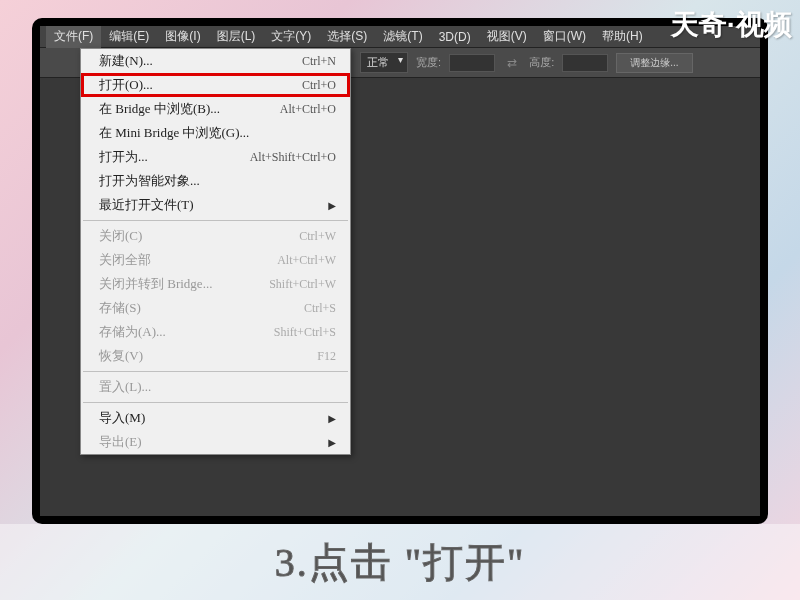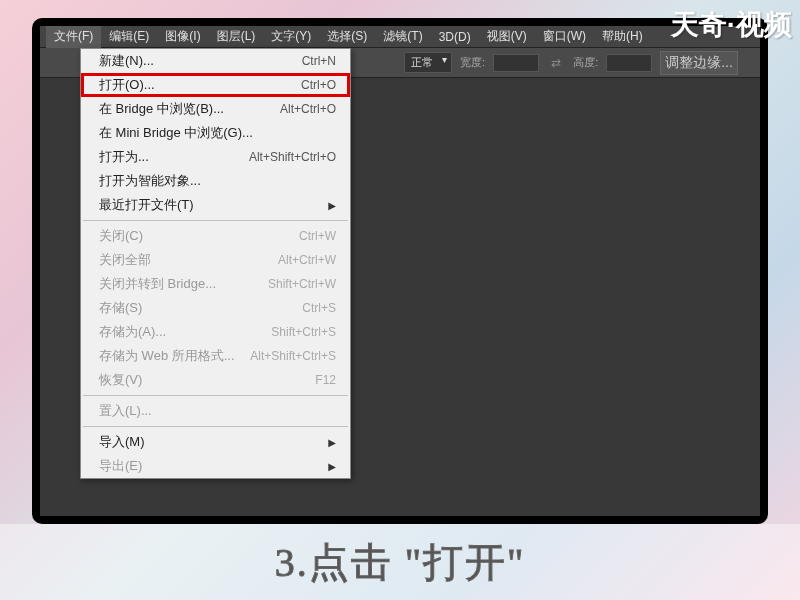--- a/index.html
+++ b/index.html
@@ -57,51 +57,51 @@
     font-size: 11px;
     color: #bbb;
   }
   .select {
     background: #333;
     color: #ddd;
     border: 1px solid #555;
     padding: 2px 18px 2px 6px;
     font-size: 11px;
     position: relative;
-    margin-left: 44px;
   }
   .select::after {
     content: "▾"; position: absolute; right: 4px; top: 1px; font-size: 10px;
   }
   .tool-label { color: #aaa; }
   .tool-input {
     background: #333; color: #888; border: 1px solid #555;
     width: 46px; height: 18px;
   }
   .tool-btn {
     background: #555; color: #ccc; border: 1px solid #666;
-    padding: 2px 4px; font-size: 14px;
+    padding: 2px 13px; font-size: 10px;
   }
   .swap-icon { color: #888; font-size: 12px; padding: 0 4px; }
   .canvas-area {
     position: absolute;
     top: 52px; left: 0; right: 0; bottom: 0;
     background: #383838;
   }
   .dropdown {
     position: absolute;
     top: 22px;
     left: 40px;
     width: 271px;
     background: #f0f0f0;
     border: 1px solid #888;
     box-shadow: 2px 2px 6px rgba(0,0,0,0.4);
     z-index: 50;
     font-size: 13px;
     color: #222;
+    font-family: Liberation Serif, serif;
   }
   .dd-item {
     display: flex;
     justify-content: space-between;
     align-items: center;
     padding: 4px 14px 4px 18px;
     cursor: pointer;
     height: 24px;
   }
   .dd-item.highlighted {
@@ -209,24 +209,20 @@
         </div>
         <div class="dd-item disabled">
           <span>存储(S)</span>
           <span class="dd-shortcut">Ctrl+S</span>
         </div>
         <div class="dd-item disabled">
           <span>存储为(A)...</span>
           <span class="dd-shortcut">Shift+Ctrl+S</span>
         </div>
         <div class="dd-item disabled">
-          <span>存储为 Web 所用格式...</span>
-          <span class="dd-shortcut">Alt+Shift+Ctrl+S</span>
-        </div>
-        <div class="dd-item disabled">
           <span>恢复(V)</span>
           <span class="dd-shortcut">F12</span>
         </div>
         <div class="dd-sep"></div>
         <div class="dd-item disabled">
           <span>置入(L)...</span>
         </div>
         <div class="dd-sep"></div>
         <div class="dd-item">
           <span>导入(M)</span>

